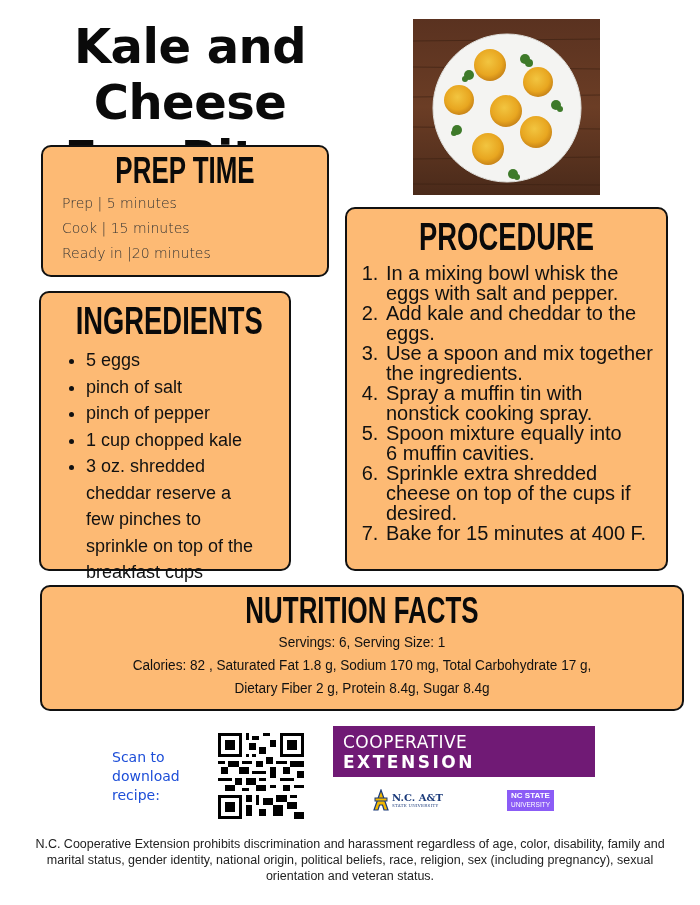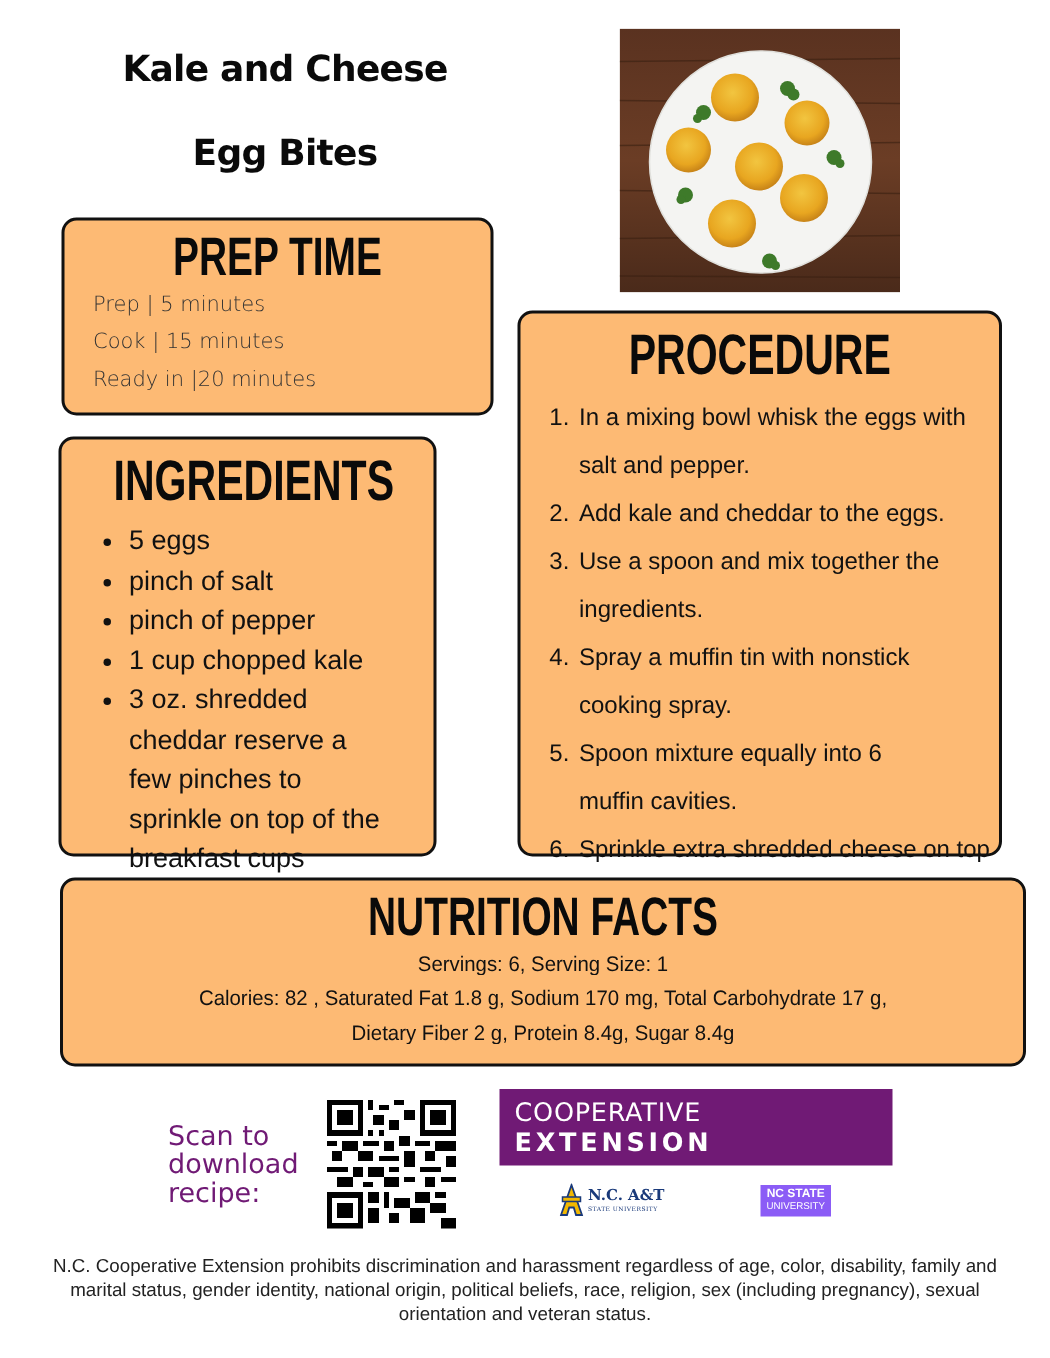--- a/index.html
+++ b/index.html
@@ -1,35 +1,35 @@
 <!DOCTYPE html>
 <html><head>
 <meta charset="utf-8">
 <style>
   html, body { margin:0; padding:0; background:#ffffff; }
   body { width:700px; height:905px; position:relative; overflow:hidden; font-family:"Liberation Sans", sans-serif; color:#111; }
-  .title { position:absolute; left:0; width:380px; top:18px; text-align:center; font-family:"DejaVu Sans", sans-serif; font-weight:bold; font-size:24px; line-height:56px; letter-spacing:-0.5px; color:#0a0a0a; }
+  .title { position:absolute; left:0; width:380px; top:18px; text-align:center; font-family:"DejaVu Sans", sans-serif; font-weight:bold; font-size:48px; line-height:56px; letter-spacing:-0.5px; color:#0a0a0a; }
   .photo { position:absolute; left:413px; top:19px; width:187px; height:176px; overflow:hidden; }
   .box { position:absolute; border:2.5px solid #111; border-radius:10px; box-sizing:border-box; background:#fdba74; }
   .heading { font-family:"Liberation Sans Narrow", "Liberation Sans", sans-serif; font-weight:bold; text-align:center; color:#0a0a0a; transform:scaleX(0.72); transform-origin:center; letter-spacing:0px; }
   #prep { left:41px; top:145px; width:288px; height:132px; }
   #prep .heading { font-size:36px; line-height:40px; margin-top:4px; }
   .prep-line { font-family:"DejaVu Sans", sans-serif; font-size:14px; color:#333; margin-left:19px; line-height:25px; font-weight:300; }
   #ingredients { left:39px; top:291px; width:252px; height:280px; }
   #ingredients .heading { font-size:38px; line-height:44px; margin-top:6px; }
   #ingredients ul { margin:4px 0 0 0; padding:0 0 0 45px; font-size:18px; line-height:26.5px; }
   #ingredients li { padding-left:0; }
   #procedure { left:345px; top:207px; width:323px; height:364px; }
   #procedure .heading { font-size:38px; line-height:44px; margin-top:6px; }
-  #procedure ol { margin:4px 0 0 0; padding:0 0 0 37px; font-size:16px; line-height:32px; }
+  #procedure ol { margin:4px 0 0 0; padding:0 0 0 37px; font-size:20px; line-height:20px; }
   #procedure li { padding-left:2px; }
   #nutrition { left:40px; top:585px; width:644px; height:126px; text-align:center; }
   #nutrition .heading { font-size:36px; line-height:40px; margin-top:4px; }
   .nut-line { font-size:14px; line-height:23px; color:#111; transform:scaleX(0.97); }
-  .scan { position:absolute; left:112px; top:748px; font-family:"DejaVu Sans", sans-serif; font-size:18px; line-height:19px; color:#701a75; }
+  .scan { position:absolute; left:112px; top:748px; font-family:"DejaVu Sans", sans-serif; font-size:14px; line-height:19px; color:#1d4ed8; }
   .qr { position:absolute; left:218px; top:733px; width:86px; height:86px; }
   .nc-logo { position:absolute; left:333px; top:726px; width:262px; height:51px; display:flex; }
   .nc-red { background:#cc0000; width:84px; height:100%; color:#fff; font-family:"DejaVu Sans", sans-serif; font-weight:bold; font-size:40px; line-height:51px; text-align:center; letter-spacing:-2px; }
   .nc-blue { background:#701a75; flex:1; color:#fff; font-family:"DejaVu Sans", sans-serif; display:flex; flex-direction:column; justify-content:center; padding-left:10px; }
   .nc-blue .l1 { font-size:17px; line-height:20px; letter-spacing:0.5px; }
   .nc-blue .l2 { font-size:17px; line-height:20px; font-weight:bold; letter-spacing:2.5px; }
   .ncat { position:absolute; left:373px; top:789px; height:22px; display:flex; align-items:center; }
   .ncat-text { font-family:"DejaVu Serif", serif; color:#1a3a7a; margin-left:3px; }
   .ncat-text .a { font-size:10px; font-weight:bold; line-height:10px; }
   .ncat-text .b { font-size:4px; line-height:5px; letter-spacing:0.3px; }

